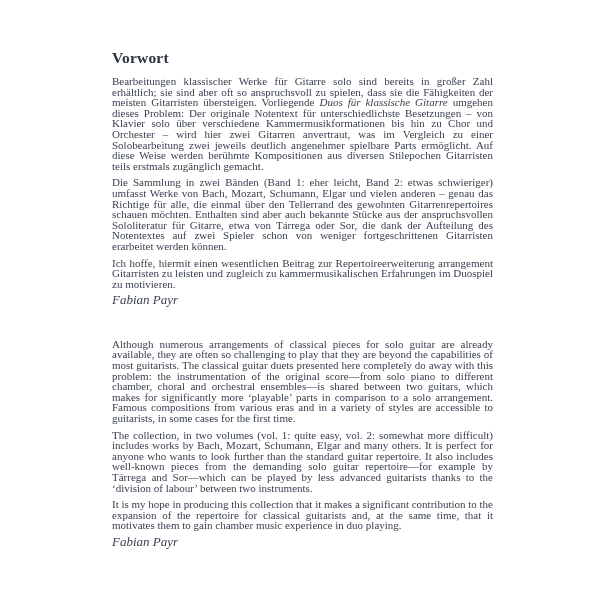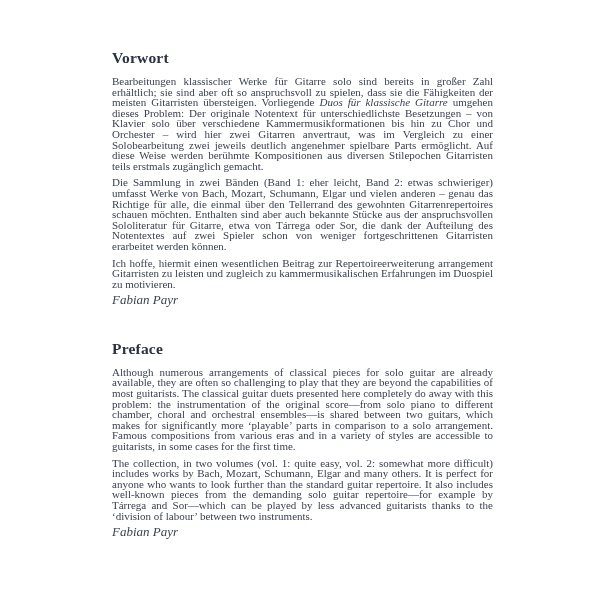--- a/index.html
+++ b/index.html
@@ -60,20 +60,20 @@
 
     <section class="section-vorwort">
       <h2 class="section-heading">Vorwort</h2>
       <p class="para"><span>Bearbeitungen klassischer Werke für Gitarre solo sind bereits in großer Zahl erhältlich; sie sind aber oft so anspruchsvoll zu spielen, dass sie die Fähigkeiten der meisten Gitarristen übersteigen. Vorliegende </span><i>Duos für klassische Gitarre</i><span> umgehen dieses Problem: Der originale Notentext für unterschiedlichste Besetzungen – von Klavier solo über verschiedene Kammermusikformationen bis hin zu Chor und Orchester – wird hier zwei Gitarren anvertraut, was im Vergleich zu einer Solobearbeitung zwei jeweils deutlich angenehmer spielbare Parts ermöglicht. Auf diese Weise werden berühmte Kompositionen aus diversen Stilepochen Gitarristen teils erstmals zugänglich gemacht.</span></p>
       <p class="para"><span>Die Sammlung in zwei Bänden (Band 1: eher leicht, Band 2: etwas schwieriger) umfasst Werke von Bach, Mozart, Schumann, Elgar und vielen anderen – genau das Richtige für alle, die einmal über den Tellerrand des gewohnten Gitarrenrepertoires schauen möchten. Enthalten sind aber auch bekannte Stücke aus der anspruchsvollen Sololiteratur für Gitarre, etwa von Tárrega oder Sor, die dank der Aufteilung des Notentextes auf zwei Spieler schon von weniger fortgeschrittenen Gitarristen erarbeitet werden können.</span></p>
       <p class="para"><span>Ich hoffe, hiermit einen wesentlichen Beitrag zur Repertoireerweiterung arrangement Gitarristen zu leisten und zugleich zu kammermusikalischen Erfahrungen im Duospiel zu motivieren.</span></p>
       <div class="signature">Fabian Payr</div>
     </section>
 
     <section class="section-preface">
-      <h2 class="section-heading">Preface</h2>
       <p class="para"><span>Although numerous arrangements of classical pieces for solo guitar are already available, they are often so challenging to play that they are beyond the capabilities of most guitarists. The classical guitar duets presented here completely do away with this problem: the instrumentation of the original score—from solo piano to different chamber, choral and orchestral ensembles—is shared between two guitars, which makes for significantly more ‘playable’ parts in comparison to a solo arrangement. Famous compositions from various eras and in a variety of styles are accessible to guitarists, in some cases for the first time.</span></p>
       <p class="para"><span>The collection, in two volumes (vol. 1: quite easy, vol. 2: somewhat more difficult) includes works by Bach, Mozart, Schumann, Elgar and many others. It is perfect for anyone who wants to look further than the standard guitar repertoire. It also includes well-known pieces from the demanding solo guitar repertoire—for example by Tárrega and Sor—which can be played by less advanced guitarists thanks to the ‘division of labour’ between two instruments.</span></p>
+      <p class="para"><span>It is my hope in producing this collection that it makes a significant contribution to the expansion of the repertoire for classical guitarists and, at the same time, that it motivates them to gain chamber music experience in duo playing.</span></p>
       <div class="signature">Fabian Payr</div>
     </section>
 
   </div>
 </div>
 
 </body></html>

